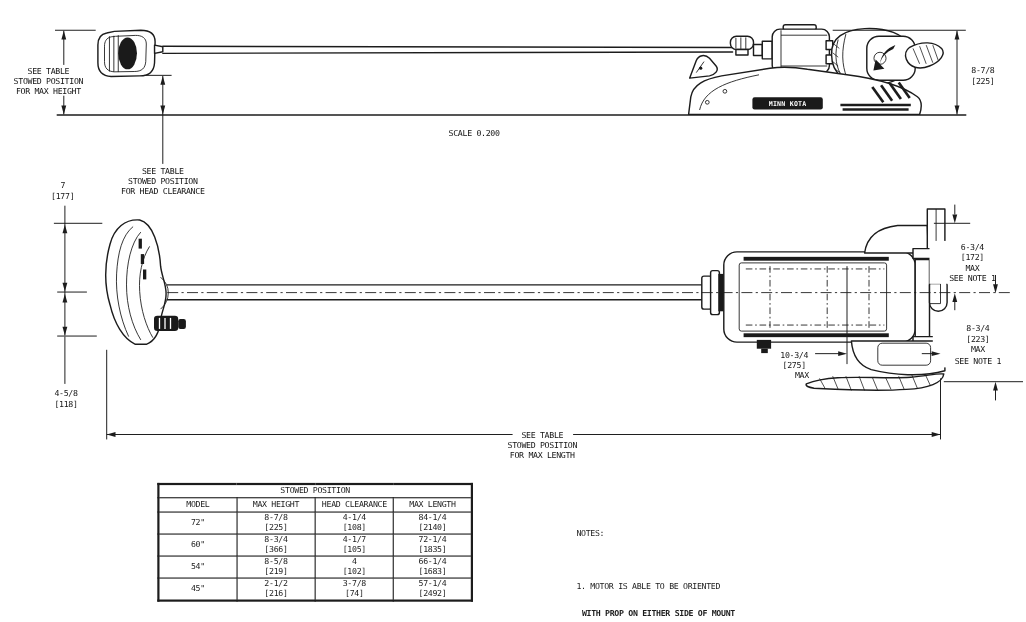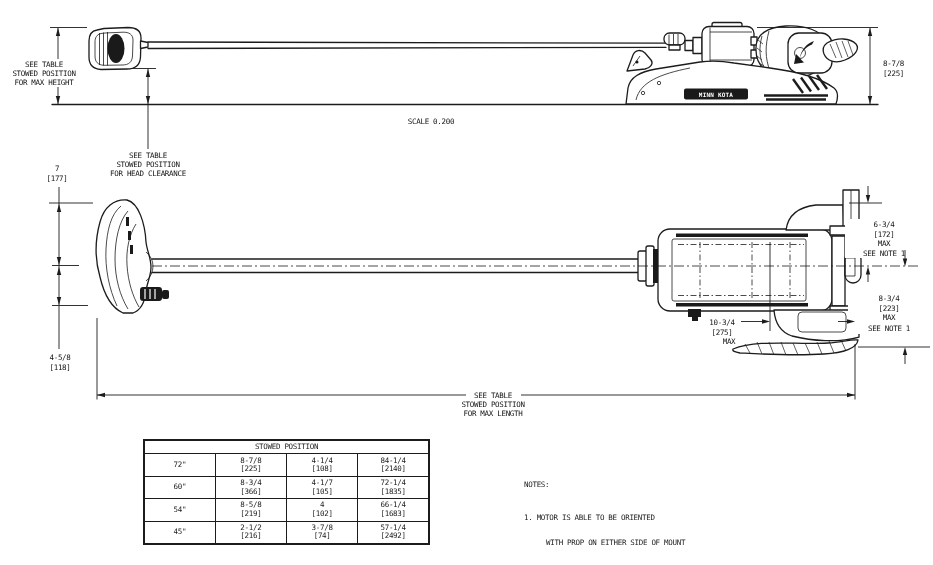--- a/index.html
+++ b/index.html
@@ -25,22 +25,22 @@
       border-collapse:collapse;table-layout:fixed;font-size:7.5px;letter-spacing:-0.3px;
       border:2px solid #1c1c1c;}
   .spec-table td,.spec-table th{border:1px solid #1c1c1c;text-align:center;vertical-align:middle;
       padding:0;line-height:8.5px;font-weight:normal;}
   .spec-table .title-row th{height:11px;}
   .spec-table .header-row th{height:12px;}
   .spec-table .data-row td{height:19px;}
   
   .notes{position:absolute;left:524px;top:464px;font-size:7.5px;letter-spacing:-0.3px;
       line-height:8.5px;white-space:pre;}
-  .notes .nh{margin-bottom:7px;}
-  .notes .n2{margin-left:22px;}
+  .notes .nh{margin-bottom:22px;}
+  .notes .n2{margin-left:5px;font-weight:bold;}
 </style>
 </head>
 <body>
 
 <div class="canvas">
 <svg width="933" height="565" viewBox="0 0 933 565">
 
   <g>
 
     <line class="ol" x1="52" y1="104.5" x2="878" y2="104.5" stroke-width="1.1"></line>
@@ -265,20 +265,26 @@
     <text x="493" y="407" text-anchor="middle">STOWED POSITION</text>
     <text x="493" y="416" text-anchor="middle">FOR MAX LENGTH</text>
   </g>
 </svg>
 
 <table class="spec-table">
   <tbody>
         <tr class="title-row">
     <th colspan="4">STOWED POSITION</th>
   </tr>
+  <tr class="header-row">
+    <th style="width:50px">MODEL</th>
+    <th style="width:65px">MAX HEIGHT</th>
+    <th style="width:92px">HEAD CLEARANCE</th>
+    <th style="width:80px">MAX LENGTH</th>
+  </tr>
   <tr class="data-row">
     <td>72"</td>
     <td>
             <div>8-7/8</div>
             <div>[225]</div>
           </td>
     <td>
             <div>4-1/4</div>
             <div>[108]</div>
           </td>

